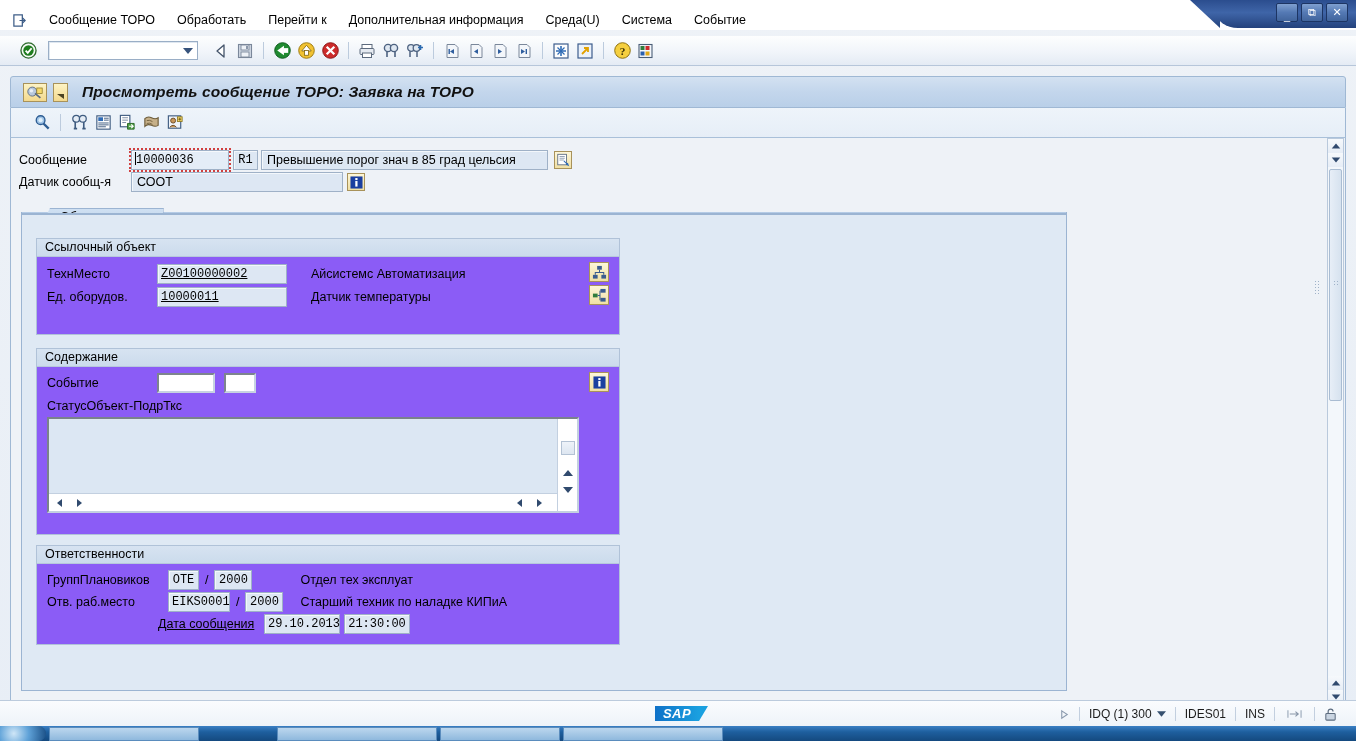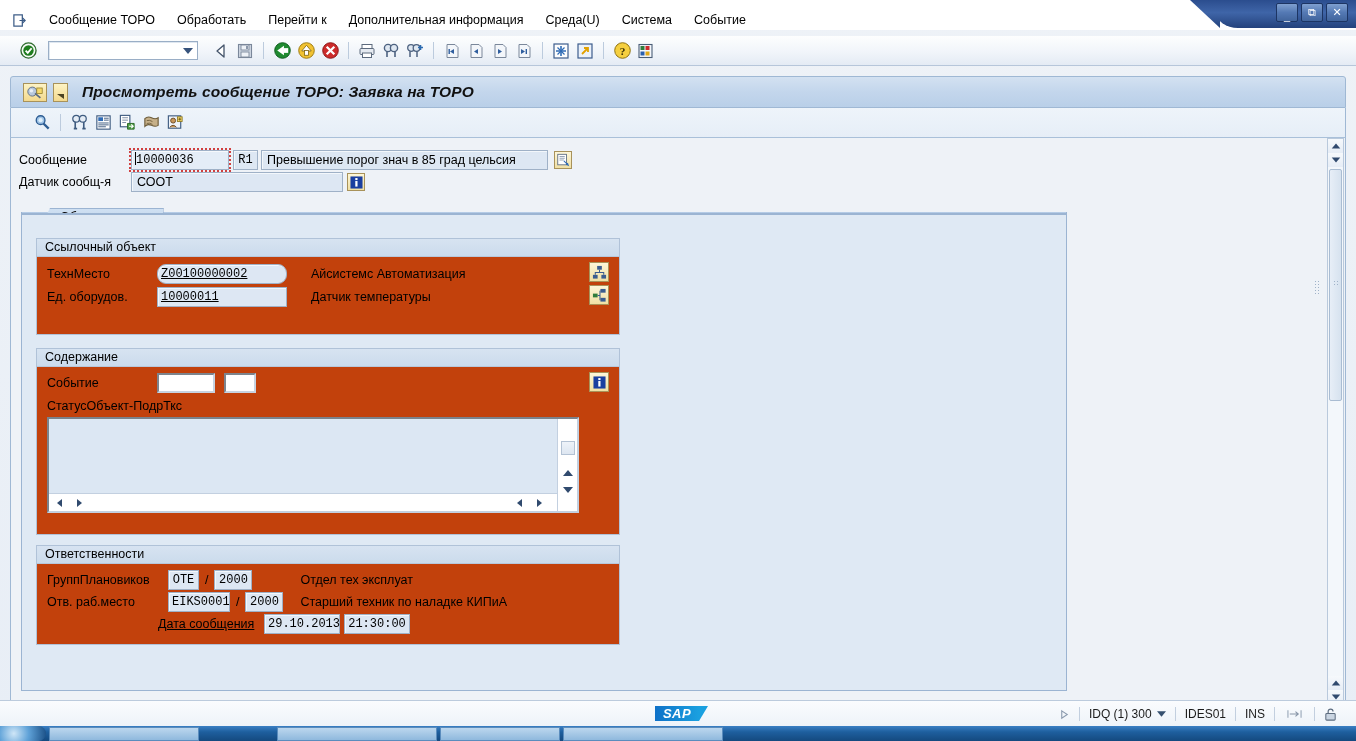--- a/index.html
+++ b/index.html
@@ -159,21 +159,21 @@
     border-left:1px solid #9bb4d2; border-right:1px solid #9bb4d2;
   }
   .tabpanel {
     position: absolute; left: 20px; top: 213px; width: 1046px; height: 478px;
     background: #dfe9f4;
     border: 1px solid #9bb4d2; border-top: 2px solid #9bb4d2;
   }
 
   
   .group {
-    position: absolute; background: #c2410c;
+    position: absolute; background: #8b5cf6;
     border: 1px solid #b0c2d8;
   }
   .group > .ghead {
     height: 18px; background: linear-gradient(to bottom,#d7e3f1,#cbdbec);
     border-bottom: 1px solid #b7c8dc;
     font-size: 12.5px; color: #000; padding-left: 8px; line-height: 17px;
   }
   .grow { position: absolute; display: flex; align-items: center; }
 
   
@@ -528,21 +528,21 @@
         <span>Общие данные</span>
       </div>
     </div>
 
     <div class="tabpanel" style="left:10px; top:75px; width:1046px; height:478px;">
 
       <div class="group" style="left:14px; top:23px; width:584px; height:97px;">
         <div class="ghead">Ссылочный объект</div>
         <div class="grow" style="left:10px; top:25px;">
           <div class="lbl" style="width:110px;">ТехнМесто</div>
-          <div class="ipt ro" style="width:130px;border-radius:9px;">
+          <div class="ipt ro" style="width:130px;">
             <span class="vtext" style="text-decoration:underline;">Z00100000002</span>
           </div>
           <div class="lbl" style="margin-left:24px;">Айсистемс Автоматизация</div>
         </div>
         <div class="grow" style="left:10px; top:48px;">
           <div class="lbl" style="width:110px;">Ед. оборудов.</div>
           <div class="ipt ro" style="width:130px;">
             <span class="vtext" style="text-decoration:underline;">10000011</span>
           </div>
           <div class="lbl" style="margin-left:24px;">Датчик температуры</div>

